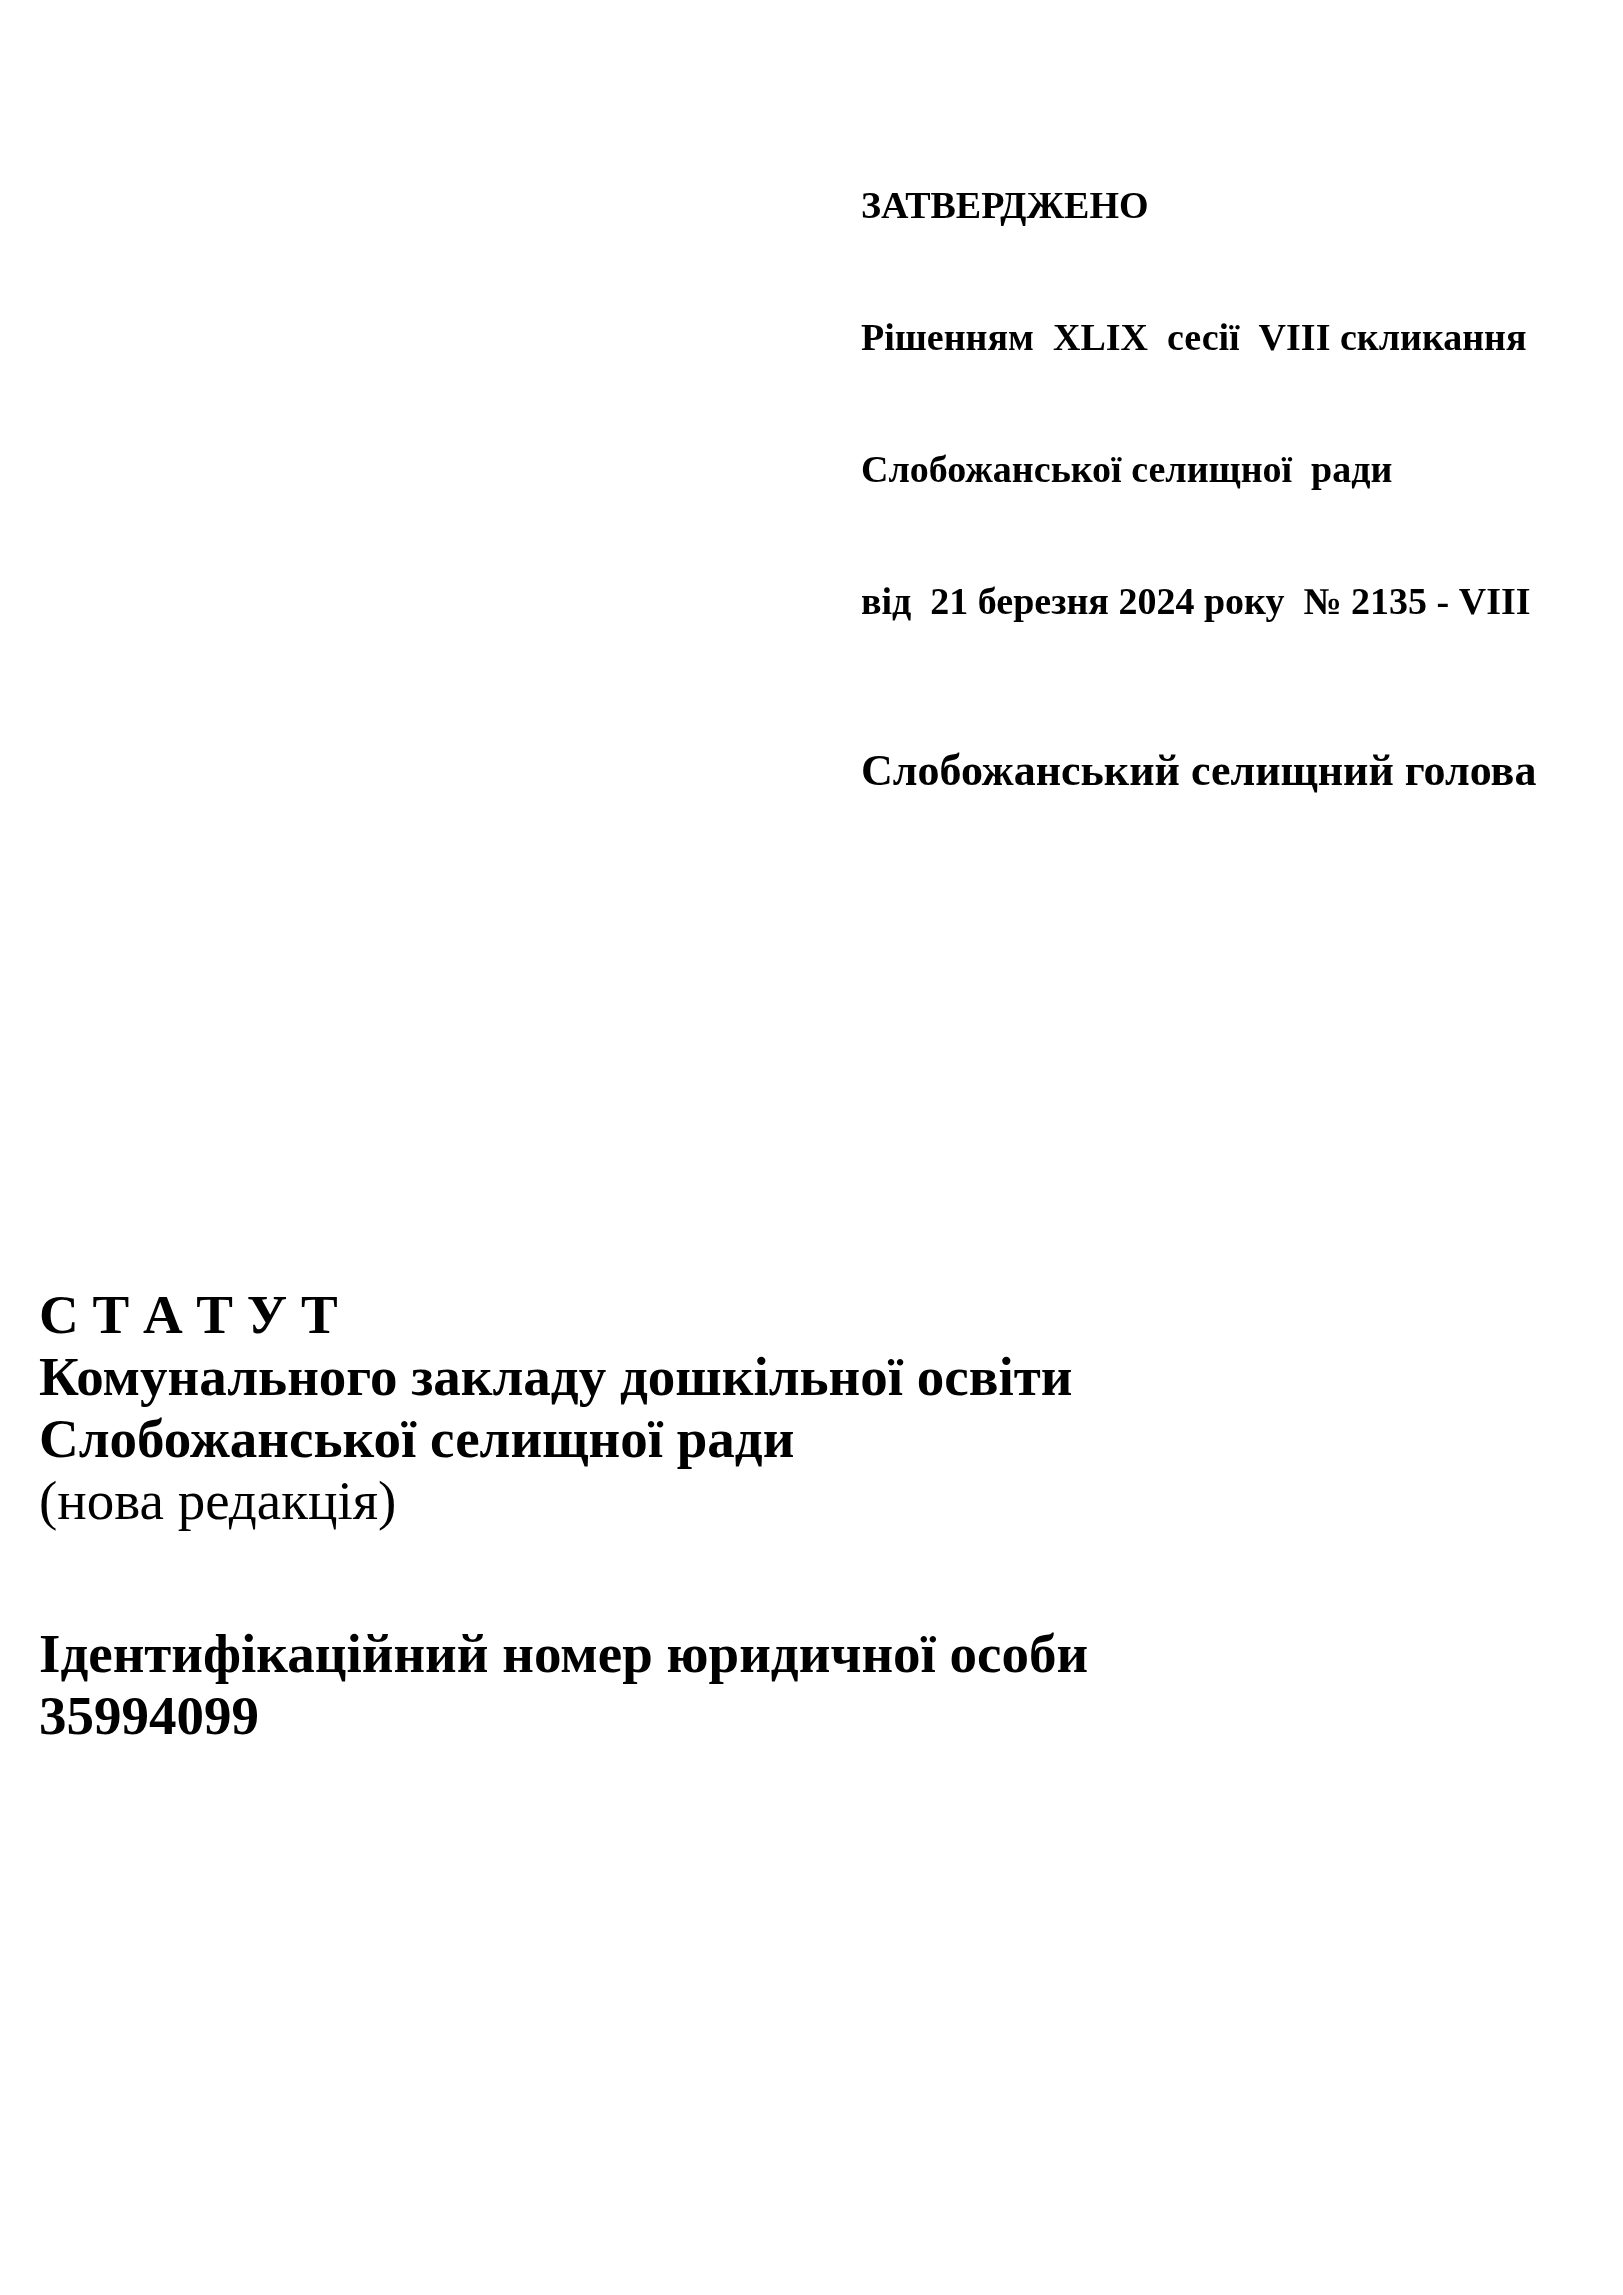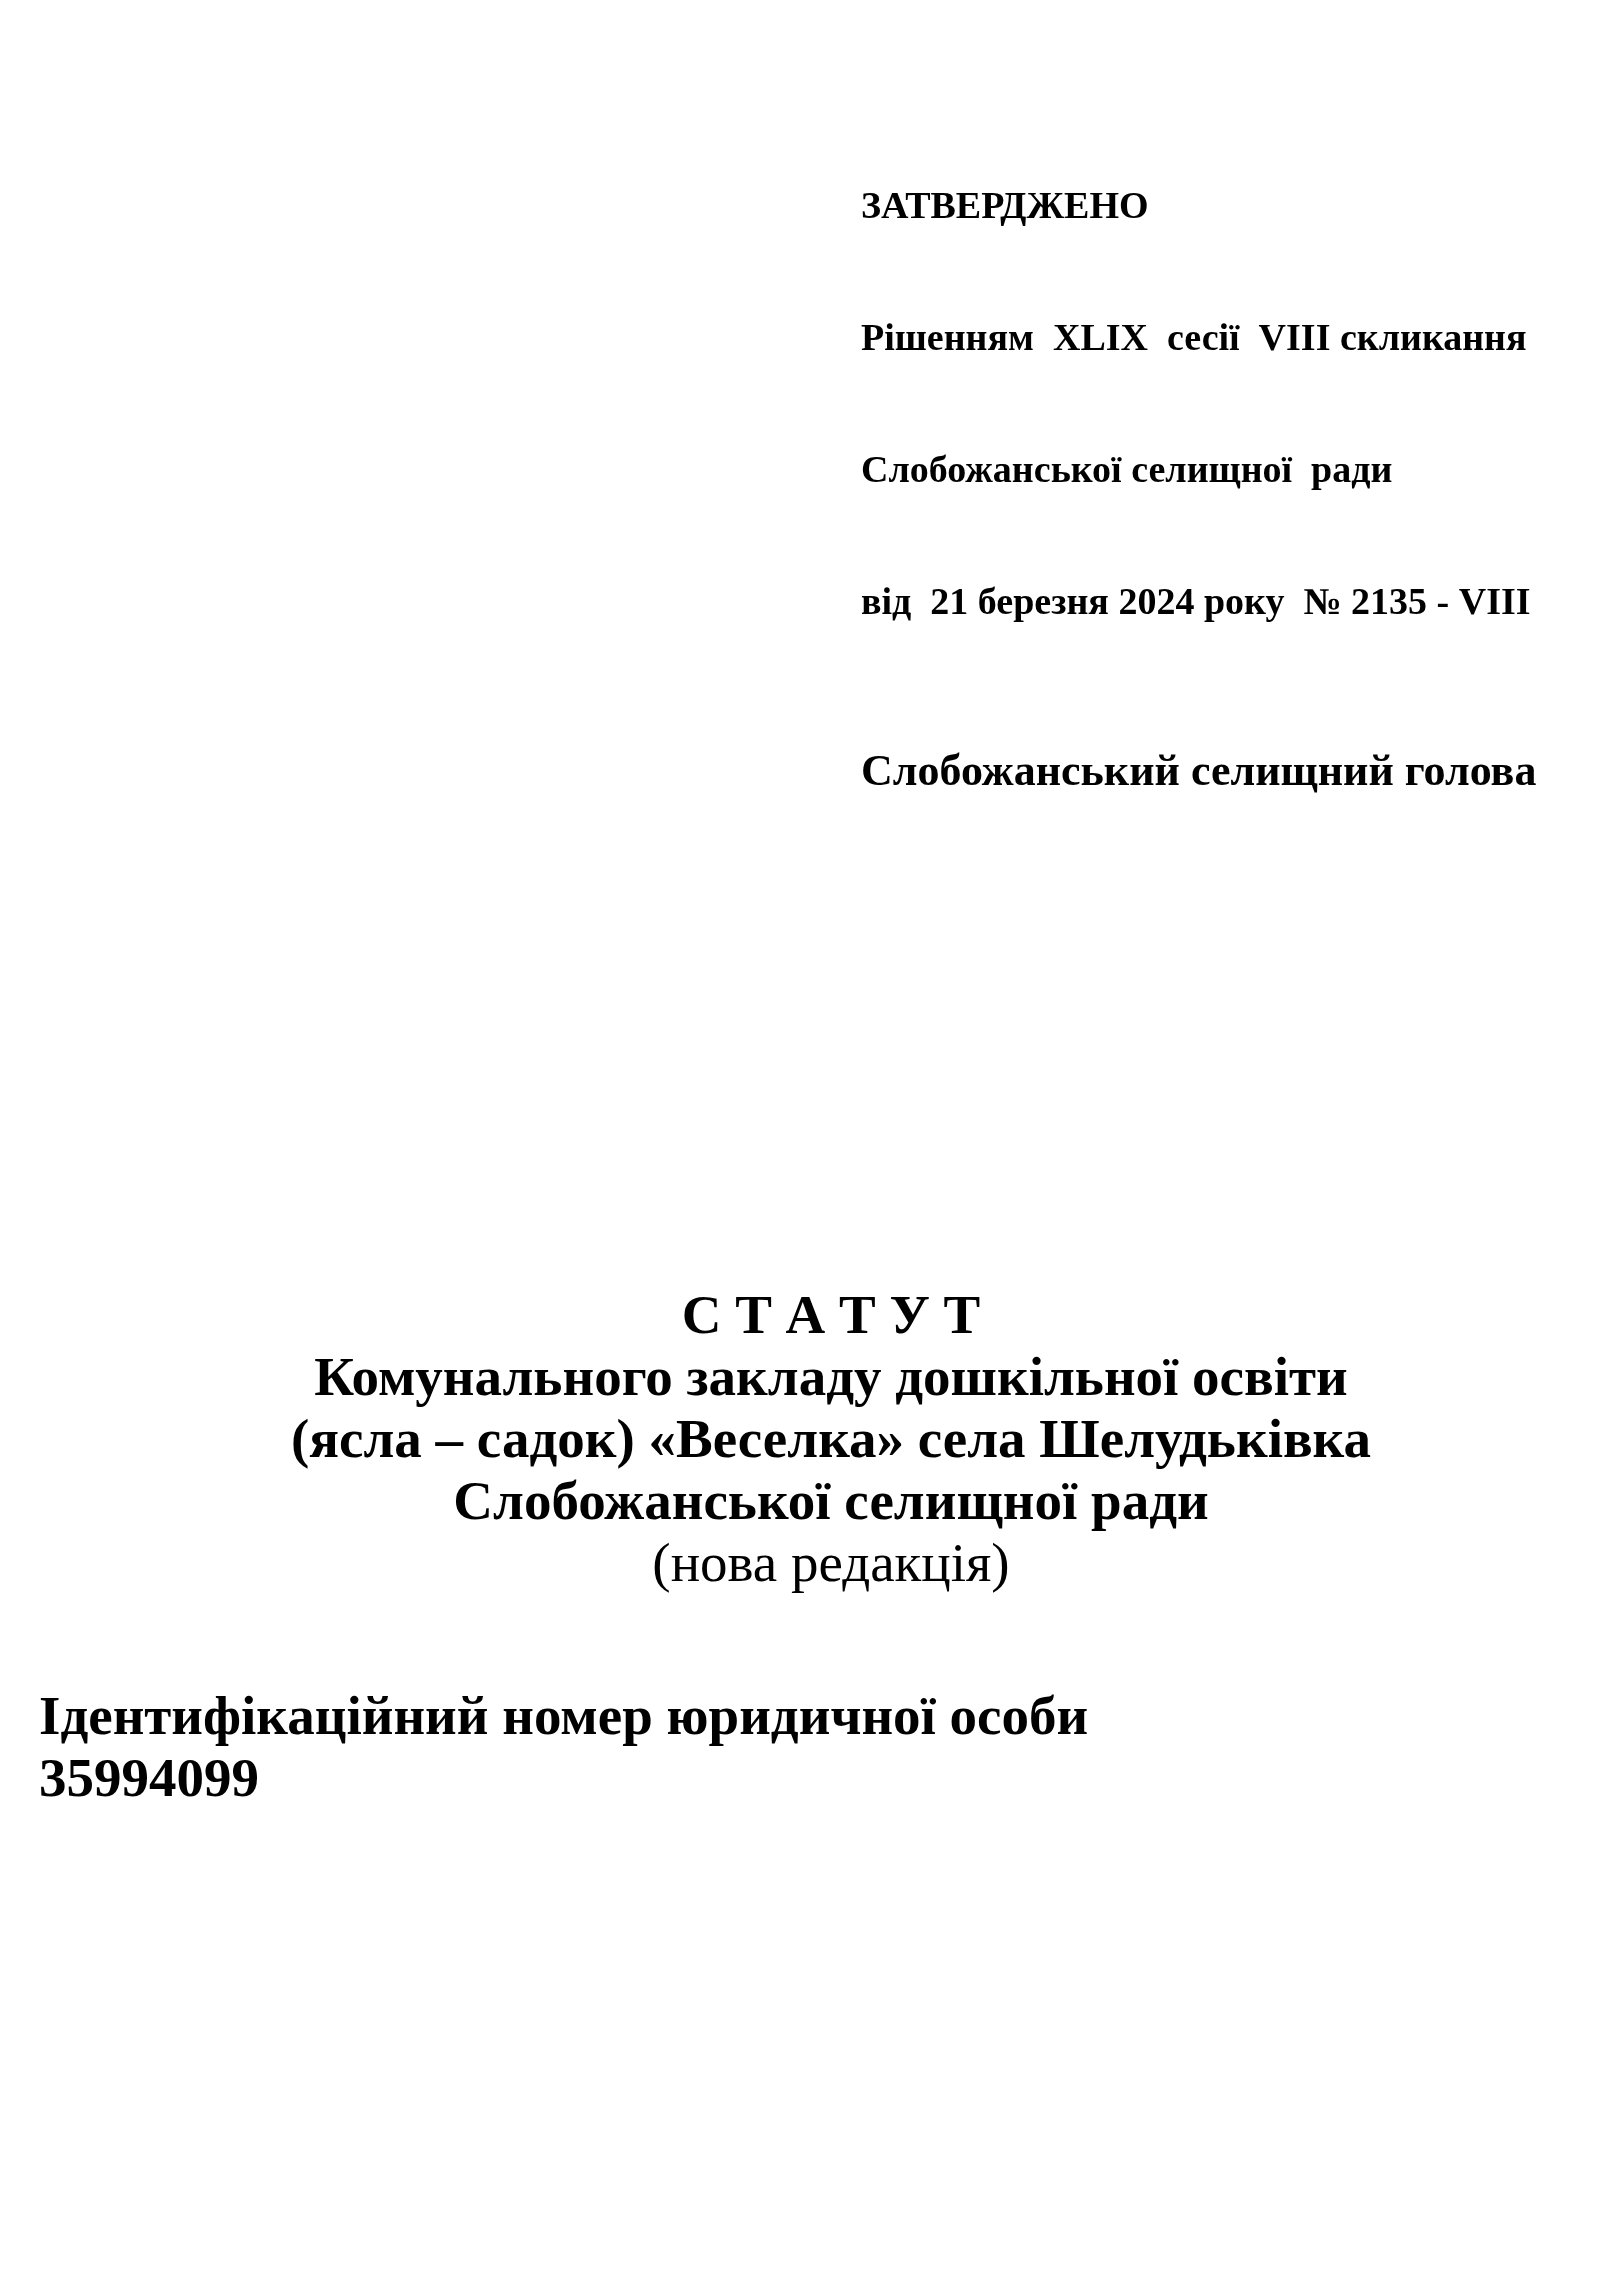--- a/index.html
+++ b/index.html
@@ -38,21 +38,20 @@
     margin-top: 51px;
     font-size: 38px;
     line-height: 44px;
     font-weight: bold;
     white-space: pre-wrap;
   }
   
   .title-block {
     margin-left: 39px;
     margin-top: 491px;
-    text-align: center;
     font-size: 55px;
     line-height: 62px;
     font-weight: bold;
   }
   .title-block .regular {
     font-weight: normal;
   }
   .ident-block {
     margin-left: 39px;
     margin-top: 91px;
@@ -72,21 +71,20 @@
     <div>Слобожанської селищної  ради</div>
     <div>від  21 березня 2024 року  № 2135 - VIII</div>
   </div>
 
   <div class="signatory-title">Слобожанський селищний голова</div>
 
 
   <div class="title-block">
     <div>С Т А Т У Т</div>
     <div>Комунального закладу дошкільної освіти</div>
-    <div>(ясла – садок) «Веселка» села Шелудьківка</div>
     <div>Слобожанської селищної ради</div>
     <div class="regular">(нова редакція)</div>
   </div>
 
   <div class="ident-block">
     <div>Ідентифікаційний номер юридичної особи</div>
     <div>35994099</div>
   </div>
 
 </div>

